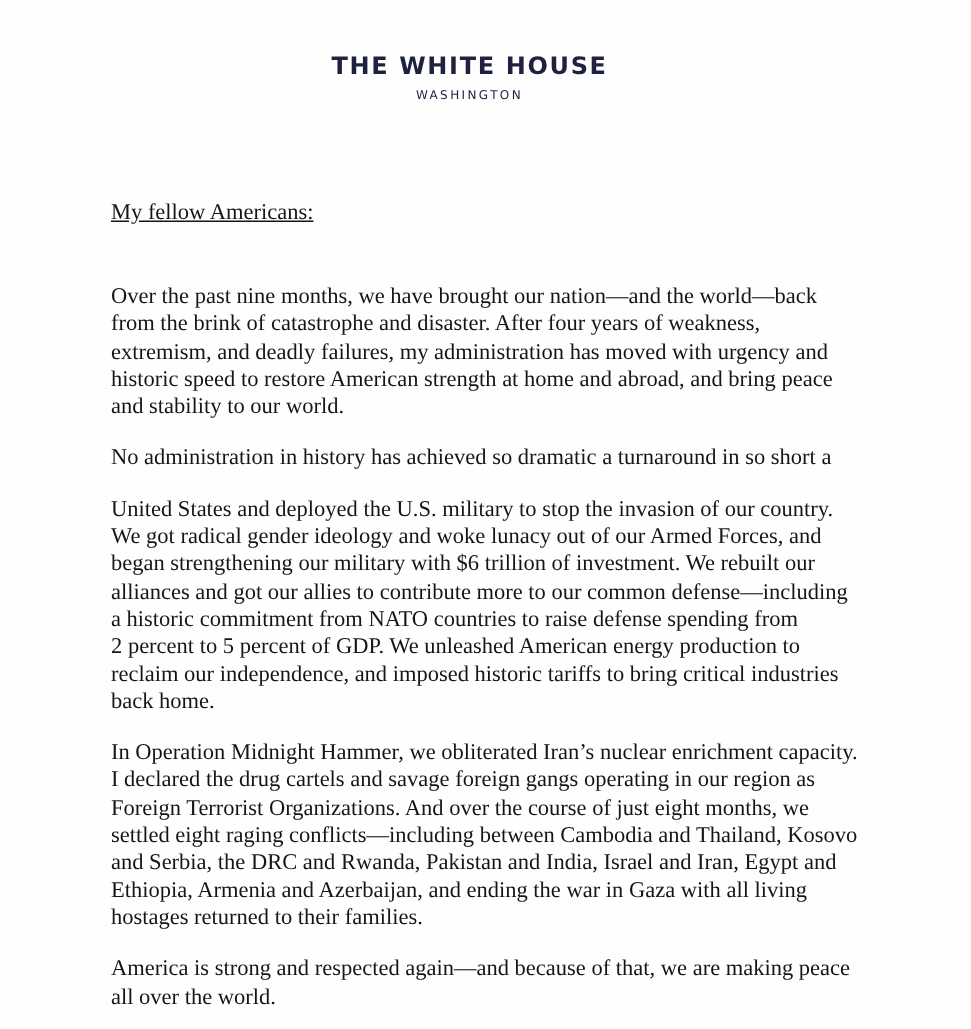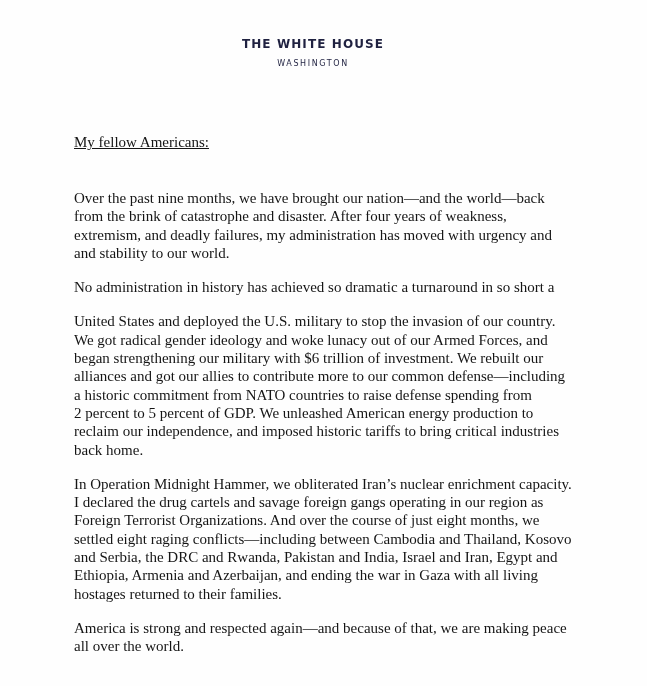--- a/index.html
+++ b/index.html
@@ -23,21 +23,21 @@
     .letterhead {
       position: absolute;
       left: 0;
       top: 37px;
       width: 626px;
       text-align: center;
       color: #1f2140;
       font-family: "DejaVu Sans", sans-serif;
     }
     .lh-title {
-      font-size: 12px;
+      font-size: 16px;
       font-weight: bold;
       letter-spacing: 1.1px;
       line-height: 14px;
     }
     .lh-sub {
       margin-top: 8px;
       font-size: 8px;
       letter-spacing: 1.6px;
       line-height: 10px;
     }
@@ -74,20 +74,21 @@
     <div class="lh-sub">WASHINGTON</div>
   </div>
 
   <div class="body-text">
     <p class="salutation">My fellow Americans:</p>
 
     <p class="para">
       <span class="line">Over the past nine months, we have brought our nation—and the world—back</span>
       <span class="line">from the brink of catastrophe and disaster. After four years of weakness,</span>
       <span class="line">extremism, and deadly failures, my administration has moved with urgency and</span>
+      <span class="line">historic speed to restore American strength at home and abroad, and bring peace</span>
       <span class="line">and stability to our world.</span>
     </p>
 
     <p class="para">
       <span class="line">No administration in history has achieved so dramatic a turnaround in so short a</span>
     </p>
 
     <p class="para">
       <span class="line">United States and deployed the U.S. military to stop the invasion of our country.</span>
       <span class="line">We got radical gender ideology and woke lunacy out of our Armed Forces, and</span>

